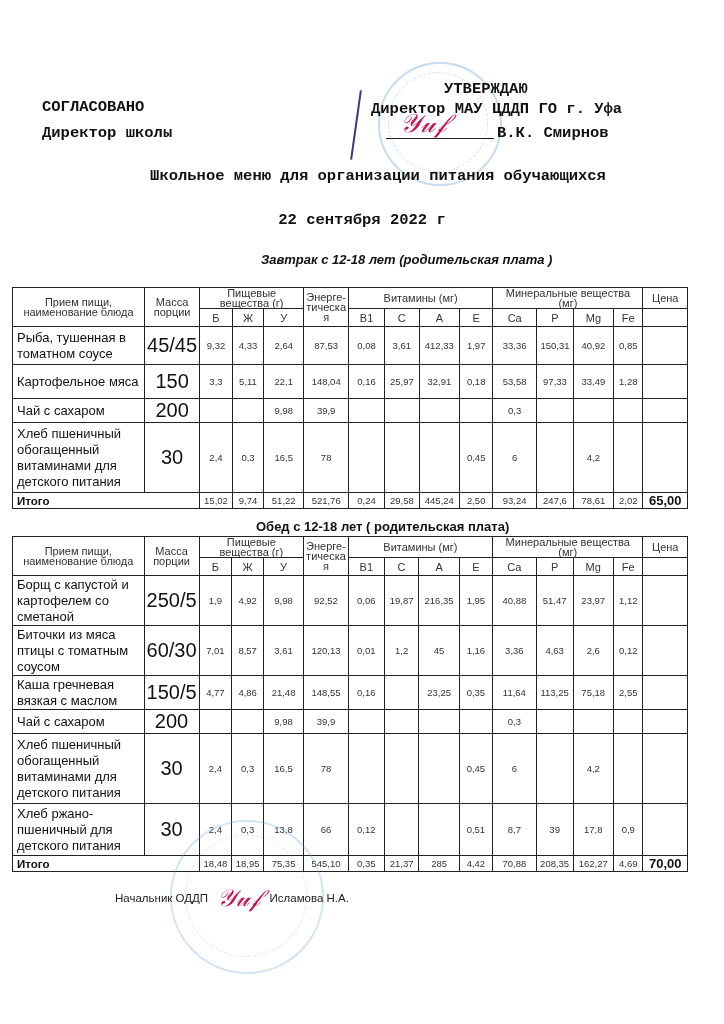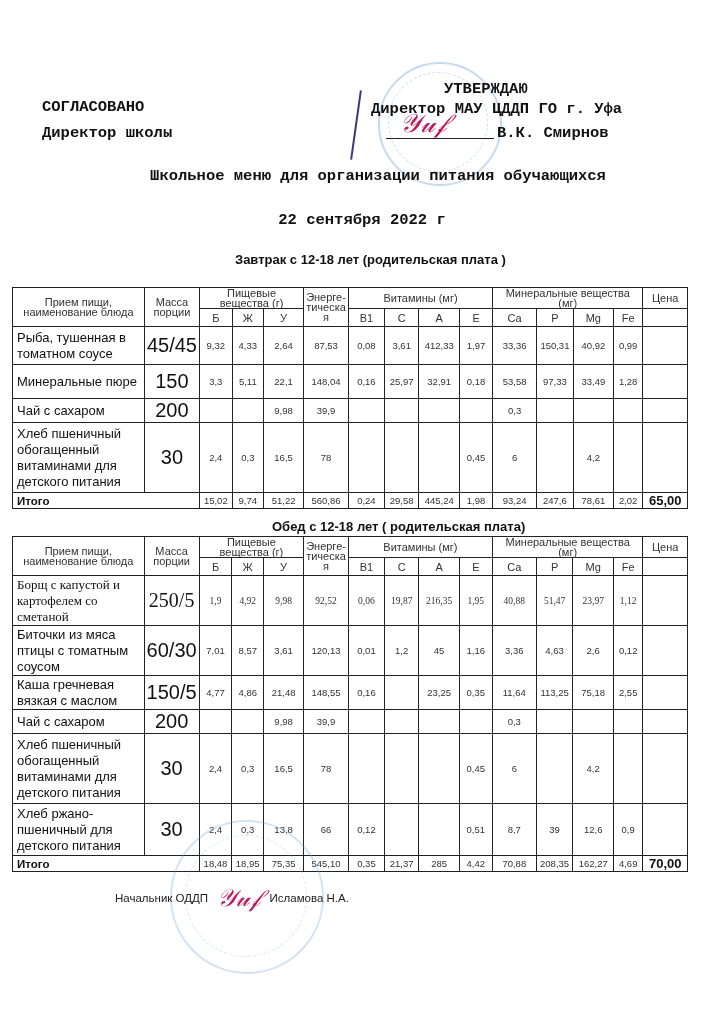--- a/index.html
+++ b/index.html
@@ -33,21 +33,21 @@
 <div class="abs" style="left:386px;top:138px;width:108px;height:1px;background:#222;"></div>
 
 <div class="abs serif hdr" style="left:42px;top:97px;text-align:center;">СОГЛАСОВАНО</div>
 <div class="abs serif hdr" style="left:42px;top:123px;">Директор школы</div>
 <div class="abs serif hdr" style="left:444px;top:79px;">УТВЕРЖДАЮ</div>
 <div class="abs serif hdr" style="left:371px;top:99px;">Директор МАУ ЦДДП ГО г. Уфа</div>
 <div class="abs serif hdr" style="left:497px;top:123px;">В.К. Смирнов</div>
 <div class="abs serif hdr" style="left:0;width:724px;top:166px;text-align:center;padding-left:16px;">Школьное меню для организации питания обучающихся</div>
 <div class="abs serif hdr" style="left:0;width:724px;top:210px;text-align:center;">22 сентября 2022 г</div>
 
-<div class="section-title" style="left:235px;top:252px;">Завтрак с 12-18 лет (родительская плата )</div>
+<div class="section-title" style="left:261px;top:252px;font-style:italic;">Завтрак с 12-18 лет (родительская плата )</div>
 <table class="menu" style="left:12px;top:287px;width:676px;">
   <colgroup>
     <col style="width:135px">
       <col style="width:41px">
       <col style="width:33px">
       <col style="width:32px">
       <col style="width:41px">
       <col style="width:43px">
     <col style="width:37px">
       <col style="width:35px">
@@ -92,25 +92,25 @@
         <td>4,33</td>
         <td>2,64</td>
         <td>87,53</td>
         <td>0,08</td>
         <td>3,61</td>
         <td>412,33</td>
         <td>1,97</td>
         <td>33,36</td>
         <td>150,31</td>
         <td>40,92</td>
-        <td>0,99</td>
+        <td>0,85</td>
         <td></td>
       </tr>
       <tr style="height: 34px;">
-        <td class="name">Минеральные пюре</td>
+        <td class="name">Картофельное мяса</td>
         <td class="mass">150</td>
         <td>3,3</td>
         <td>5,11</td>
         <td>22,1</td>
         <td>148,04</td>
         <td>0,16</td>
         <td>25,97</td>
         <td>32,91</td>
         <td>0,18</td>
         <td>53,58</td>
@@ -153,35 +153,35 @@
         <td></td>
         <td></td>
       </tr>
     </tbody>
   <tbody>
       <tr style="height:16px">
     <td class="tot-label" colspan="2">Итого</td>
     <td>15,02</td>
     <td>9,74</td>
     <td>51,22</td>
-    <td>560,86</td>
+    <td>521,76</td>
     <td>0,24</td>
     <td>29,58</td>
     <td>445,24</td>
-    <td>1,98</td>
+    <td>2,50</td>
     <td>93,24</td>
     <td>247,6</td>
     <td>78,61</td>
     <td>2,02</td>
     <td class="price">65,00</td>
   </tr>
 </tbody>
   </table>
 
-<div class="section-title" style="left:256px;top:519px;margin-left:16px;">Обед с 12-18 лет ( родительская плата)</div>
+<div class="section-title" style="left:256px;top:519px;">Обед с 12-18 лет ( родительская плата)</div>
 <table class="menu" style="left:12px;top:536px;width:676px;">
   <colgroup>
     <col style="width:135px">
       <col style="width:41px">
       <col style="width:33px">
       <col style="width:32px">
       <col style="width:41px">
       <col style="width:43px">
     <col style="width:37px">
       <col style="width:35px">
@@ -212,21 +212,21 @@
     <td class="h">A</td>
     <td class="h">E</td>
     <td class="h">Ca</td>
     <td class="h">P</td>
     <td class="h">Mg</td>
     <td class="h">Fe</td>
     <td class="h"></td>
   </tr>
   </tbody>
     <tbody>
-      <tr style="height: 50px; font-family: Liberation Serif, serif;">
+      <tr style="height: 50px;">
         <td class="name">Борщ с капустой и картофелем со сметаной</td>
         <td class="mass">250/5</td>
         <td>1,9</td>
         <td>4,92</td>
         <td>9,98</td>
         <td>92,52</td>
         <td>0,06</td>
         <td>19,87</td>
         <td>216,35</td>
         <td>1,95</td>
@@ -310,21 +310,21 @@
         <td>2,4</td>
         <td>0,3</td>
         <td>13,8</td>
         <td>66</td>
         <td>0,12</td>
         <td></td>
         <td></td>
         <td>0,51</td>
         <td>8,7</td>
         <td>39</td>
-        <td>12,6</td>
+        <td>17,8</td>
         <td>0,9</td>
         <td></td>
       </tr>
     </tbody>
   <tbody>
       <tr style="height:16px">
     <td class="tot-label" colspan="2">Итого</td>
     <td>18,48</td>
     <td>18,95</td>
     <td>75,35</td>

